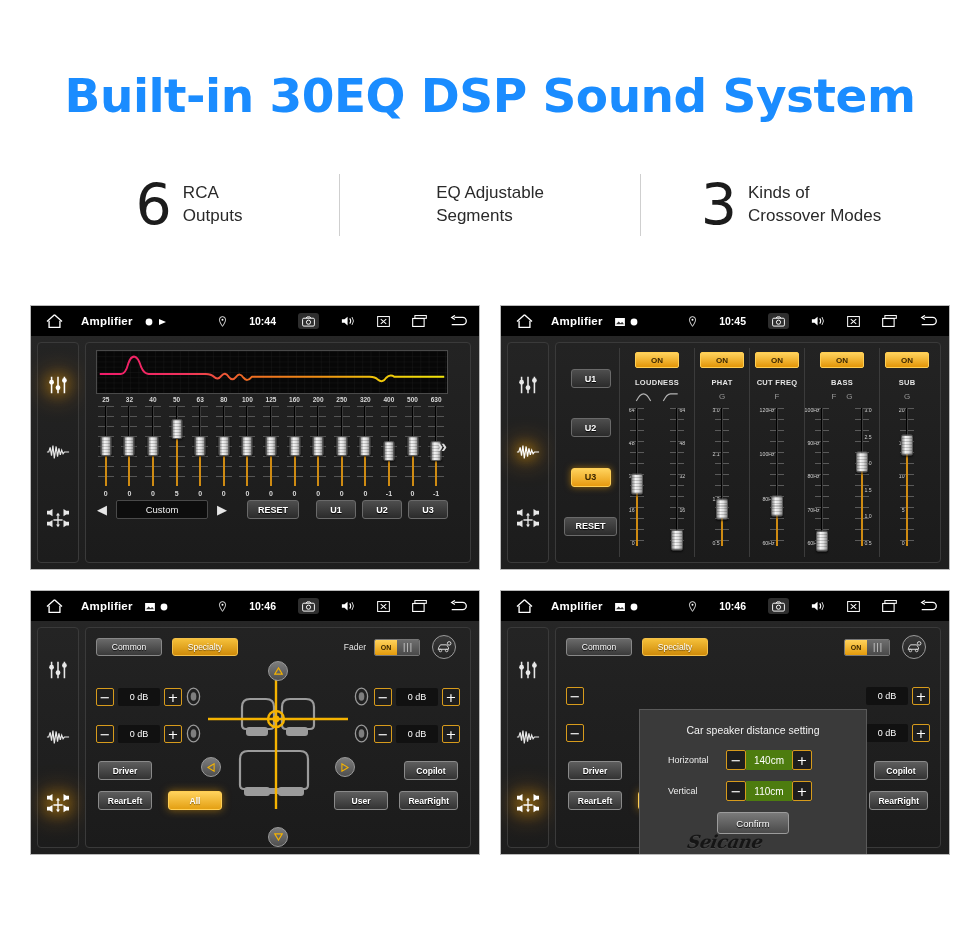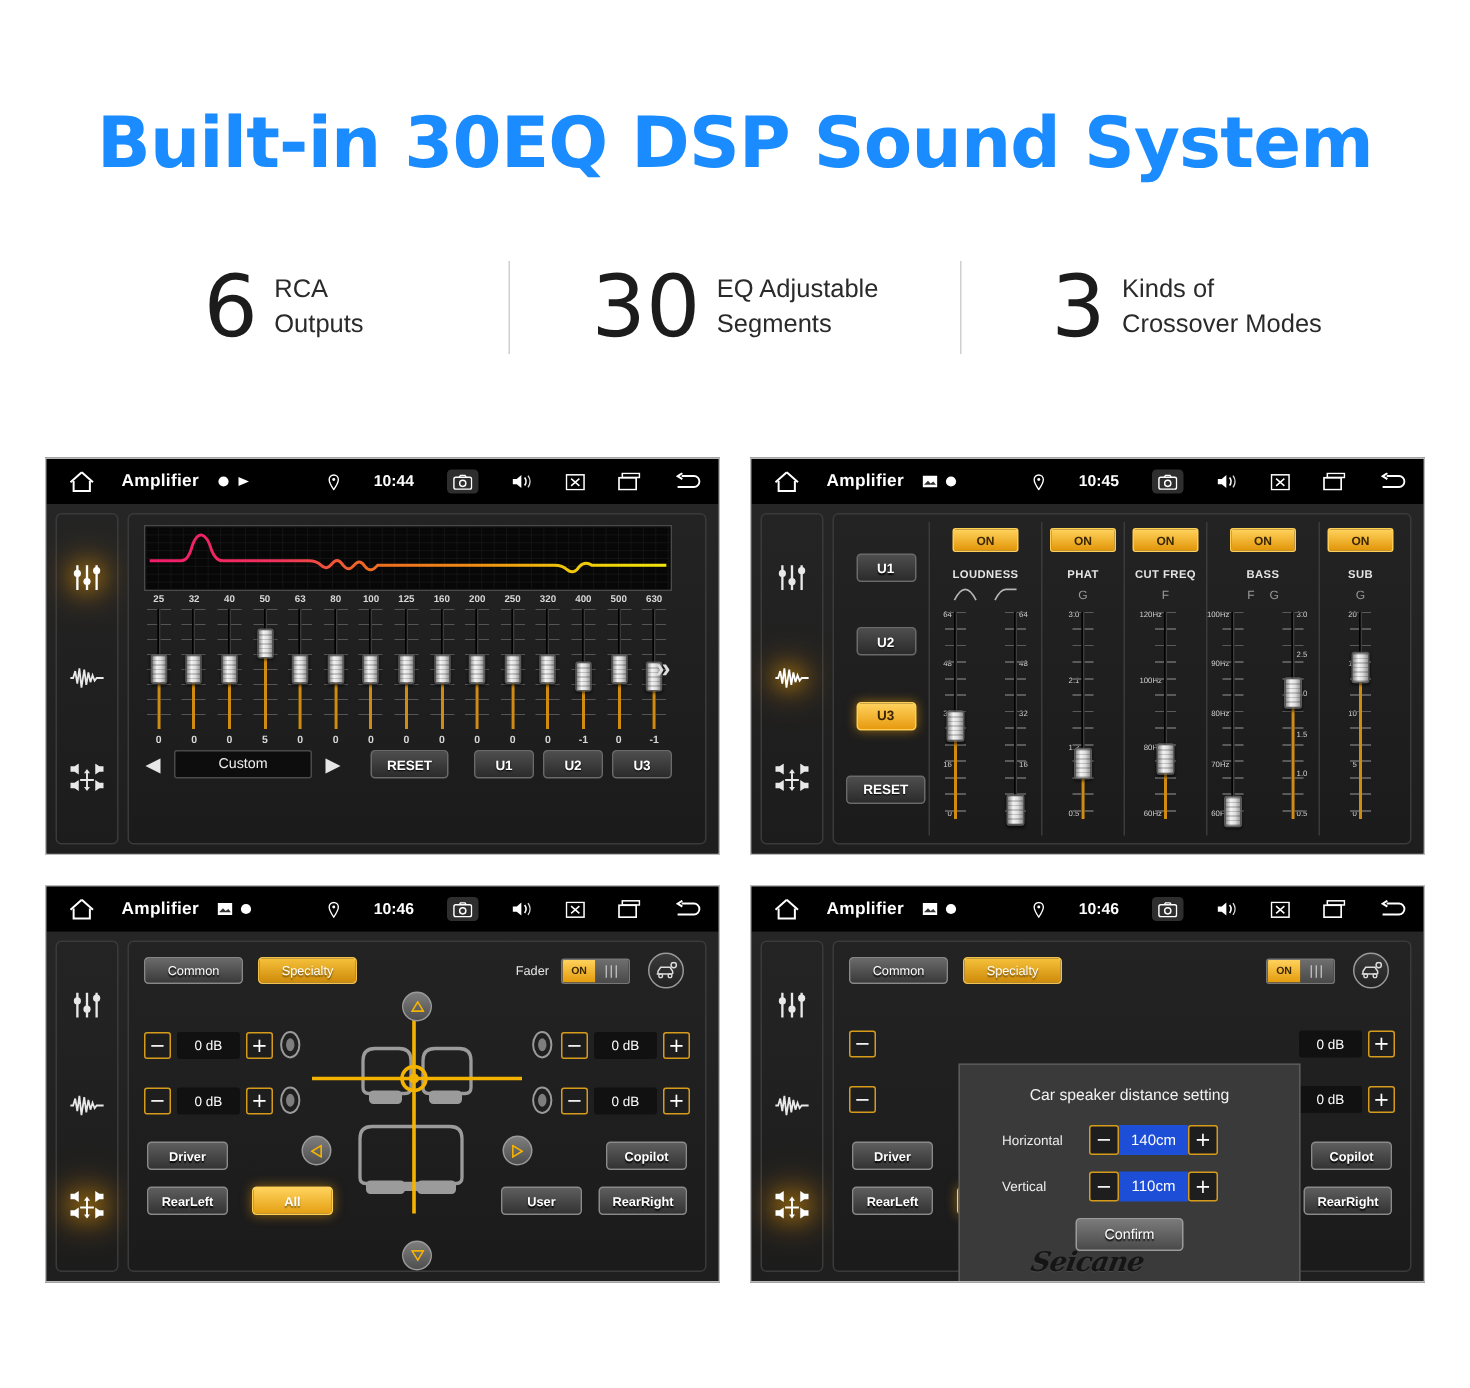--- a/index.html
+++ b/index.html
@@ -343,21 +343,21 @@
   }
   .dlg-title {
     text-align: center; font-size: 10.5px; color: #f2f2f2; font-weight: normal;
     margin-bottom: 14px;
   }
   .dlg-row { display:flex; align-items:center; margin: 0 0 11px 28px; }
   .dlg-label { font-size: 9px; color: #ececec; width: 58px; }
   .dlg-stepper { display: flex; align-items:center; }
   .dlg-stepper .pm { width: 20px; height: 20px; }
   .dlg-val {
-    width: 46px; height: 20px; background: #1d4ed8; color:#fff;
+    width: 46px; height: 20px; background: #4d7c0f; color:#fff;
     font-size: 10px; display:flex; align-items:center; justify-content:center;
   }
   .confirm {
     margin: 4px auto 0; width: 72px; height: 22px;
     background: linear-gradient(#7a7a7a,#4a4a4a);
     border: 1px solid #9b9b9b; border-radius: 3px;
     display:flex; align-items:center; justify-content:center;
     font-size: 9.5px; color:#fff; text-shadow: 0 1px 1px #000;
   }
   .watermark {
@@ -378,21 +378,20 @@
 <div class="features">
   <div class="feature">
     <span class="num">6</span>
     <span class="txt">
       <span>RCA</span><br>
       <span>Outputs</span>
     </span>
   </div>
   <div class="divider"></div>
   <div class="feature">
-    <span class="num">30</span>
     <span class="txt">
       <span>EQ Adjustable</span><br>
       <span>Segments</span>
     </span>
   </div>
   <div class="divider"></div>
   <div class="feature">
     <span class="num">3</span>
     <span class="txt">
       <span>Kinds of</span><br>

